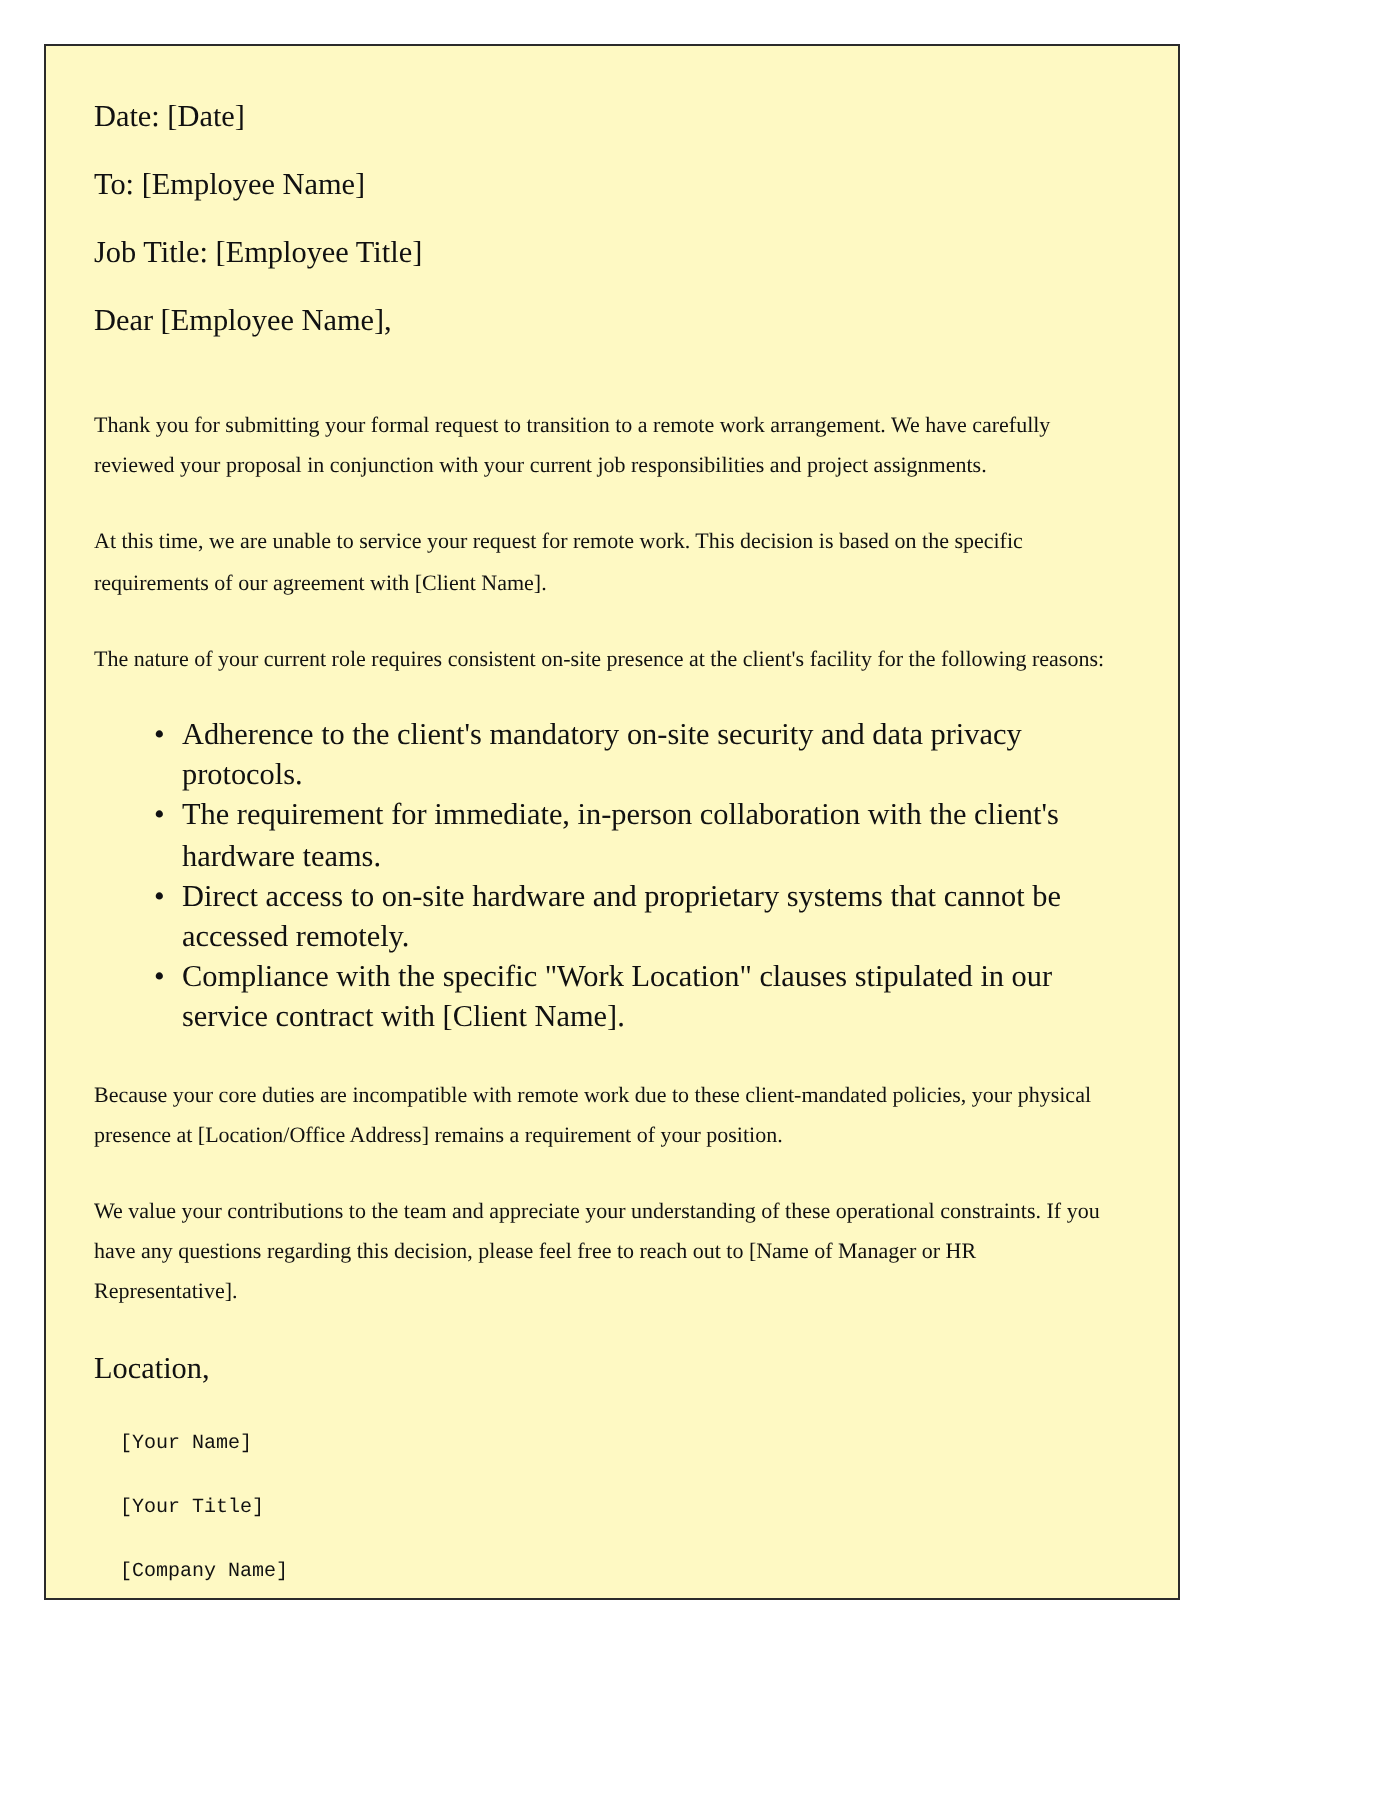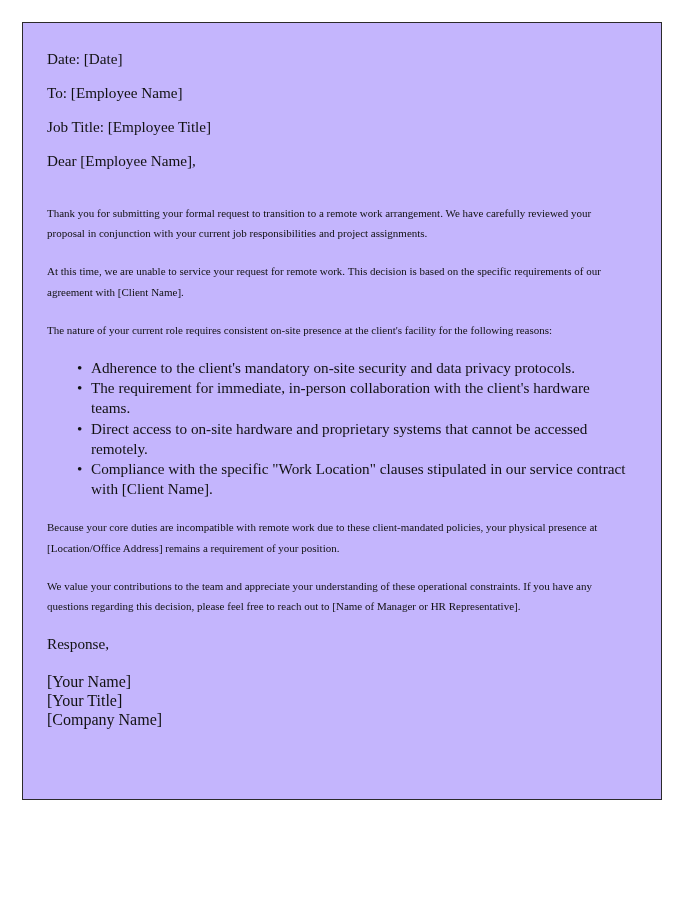--- a/index.html
+++ b/index.html
@@ -12,25 +12,25 @@
     height: 900px;
     font-family: "Liberation Serif", "DejaVu Serif", serif;
     color: #111111;
     -webkit-font-smoothing: antialiased;
   }
 
   #page-frame {
     position: absolute;
     left: 22px;
     top: 22px;
-    width: 640px;
+    width: 568px;
     height: 778px;
     border: 1.5px solid #2b2b2b;
     box-sizing: border-box;
-    background: #c4b5fd;
+    background: #fef9c3;
     overflow: hidden;
   }
 
   #letter-body {
     padding: 26px 34px 0 24px;
     box-sizing: border-box;
   }
 
   .meta-line {
     font-size: 15.2px;
@@ -73,23 +73,24 @@
   .closing-line {
     font-size: 15.2px;
     line-height: 20.2px;
     margin: 0 0 18px 0;
   }
 
   .signature-block {
     margin: 0;
   }
   .signature-block .sig-line {
-    font-size: 16px;
+    font-size: 10px;
     line-height: 19px;
-    margin: 0;
+    margin: 13px;
+    font-family: Liberation Mono, monospace;
   }
 </style>
 </head>
 <body>
 
 <div id="page-frame">
   <div id="letter-body">
 
     <div class="meta-line">Date: [Date]</div>
     <div class="meta-line">To: [Employee Name]</div>
@@ -115,21 +116,21 @@
       </li>
       <li>
         <span class="bullet-glyph">•</span>
         <span>Compliance with the specific "Work Location" clauses stipulated in our service contract with [Client Name].</span>
       </li>
     </ul>
 
     <p class="para">Because your core duties are incompatible with remote work due to these client-mandated policies, your physical presence at [Location/Office Address] remains a requirement of your position.</p>
     <p class="para">We value your contributions to the team and appreciate your understanding of these operational constraints. If you have any questions regarding this decision, please feel free to reach out to [Name of Manager or HR Representative].</p>
 
-    <div class="closing-line">Response,</div>
+    <div class="closing-line">Location,</div>
 
     <div class="signature-block">
       <div class="sig-line">[Your Name]</div>
       <div class="sig-line">[Your Title]</div>
       <div class="sig-line">[Company Name]</div>
     </div>
 
   </div>
 </div>
 

